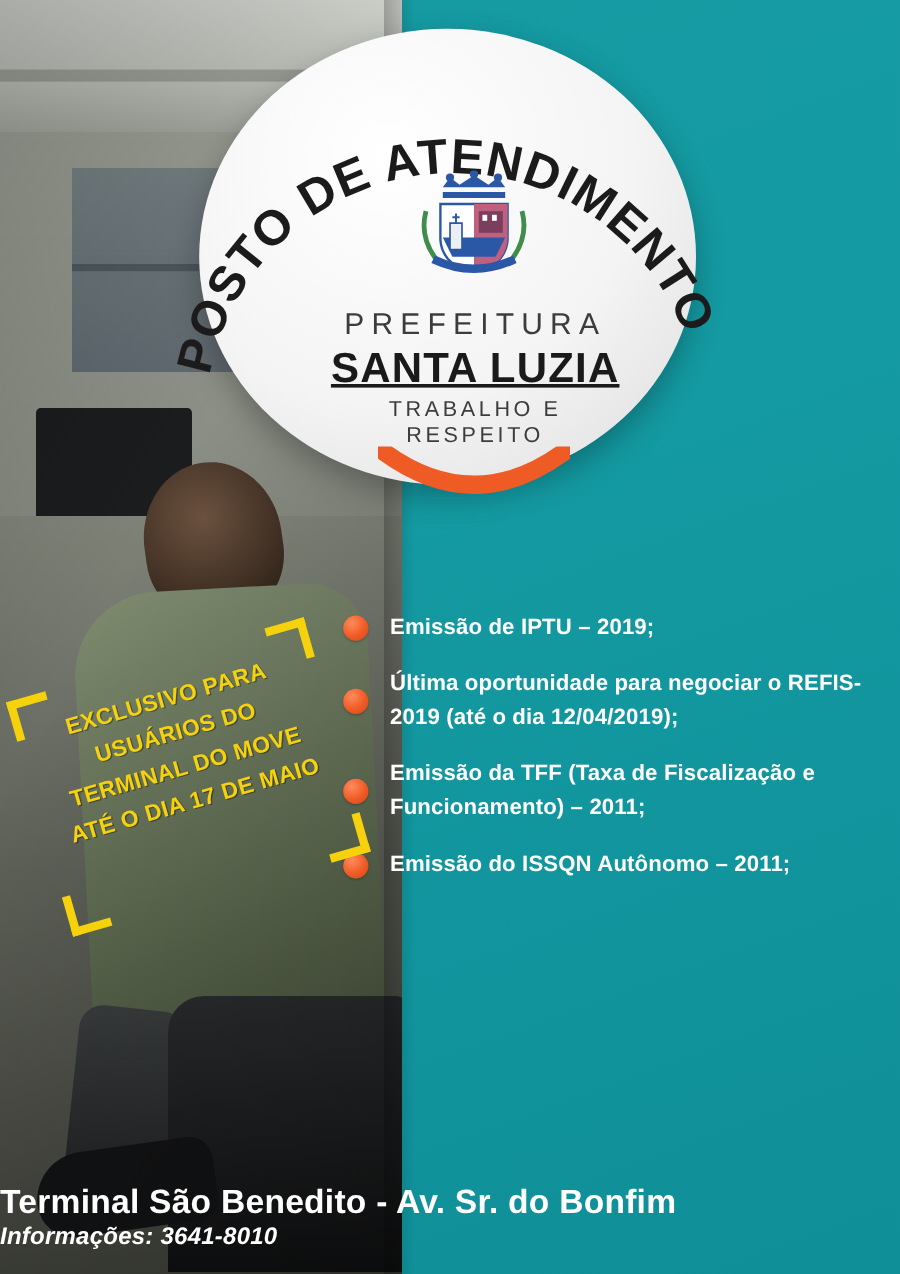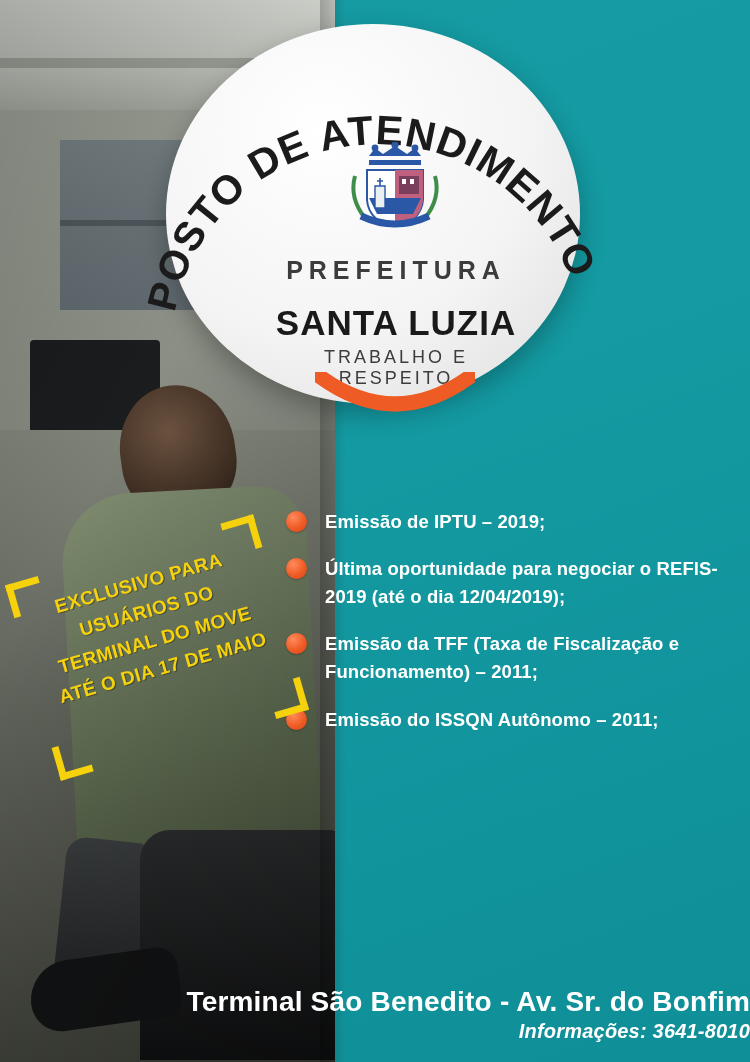--- a/index.html
+++ b/index.html
@@ -171,42 +171,42 @@
     fill: #1b1b1b;
     letter-spacing: 1px;
   }
   .crest {
     position:absolute; left: 196px; top: 118px; width: 112px; height: 92px;
   }
   .brand {
     position:absolute; left: 120px; top: 232px; width: 266px; text-align:center;
   }
   .brand .pref {
-    font-size: 25px; letter-spacing: 6px; color:#3c3c3c; font-weight:700;
+    font-size: 25px; letter-spacing: 6px; color:#3c3c3c; font-weight:400;
   }
   .brand .city {
-    font-size: 35px; letter-spacing: 1px; color:#1a1a1a; font-weight:bold; margin-top:18px;
+    font-size: 35px; letter-spacing: 1px; color:#1a1a1a; font-weight:bold; margin-top:2px;text-decoration:underline;
   }
   .brand .slogan {
     font-size: 18px; letter-spacing: 3px; color:#3c3c3c; margin-top:4px;
   }
   .smile {
     position:absolute; left: 172px; top: 348px; width: 160px; height: 46px;
   }
 
   
   .list {
     position:absolute;
     left: 286px; top: 508px;
     width: 448px;
     z-index: 5;
   }
   .item {
     display:flex;
-    align-items:flex-start;
+    align-items:center;
     margin-bottom: 19px;
   }
   .bullet {
     flex: 0 0 auto;
     width: 21px; height: 21px;
     border-radius: 50%;
     background: radial-gradient(circle at 35% 30%, #ff8a5c 0%, #ef5b25 55%, #d4451a 100%);
     margin-top: 3px;
     margin-right: 18px;
     box-shadow: 0 1px 2px rgba(0,0,0,.25);
@@ -217,21 +217,21 @@
     font-weight: bold;
     line-height: 1.52;
     letter-spacing: .1px;
     max-width: 400px;
   }
 
   
   .footer {
     position:absolute;
     left: 0; right: 0; bottom: 18px;
-    text-align:right;
+    text-align:left;
     z-index: 8;
   }
   .footer .line1 {
     color:#ffffff;
     font-weight:bold;
     font-size: 28px;
     letter-spacing: .2px;
     line-height: 1.25;
   }
   .footer .line2 {

